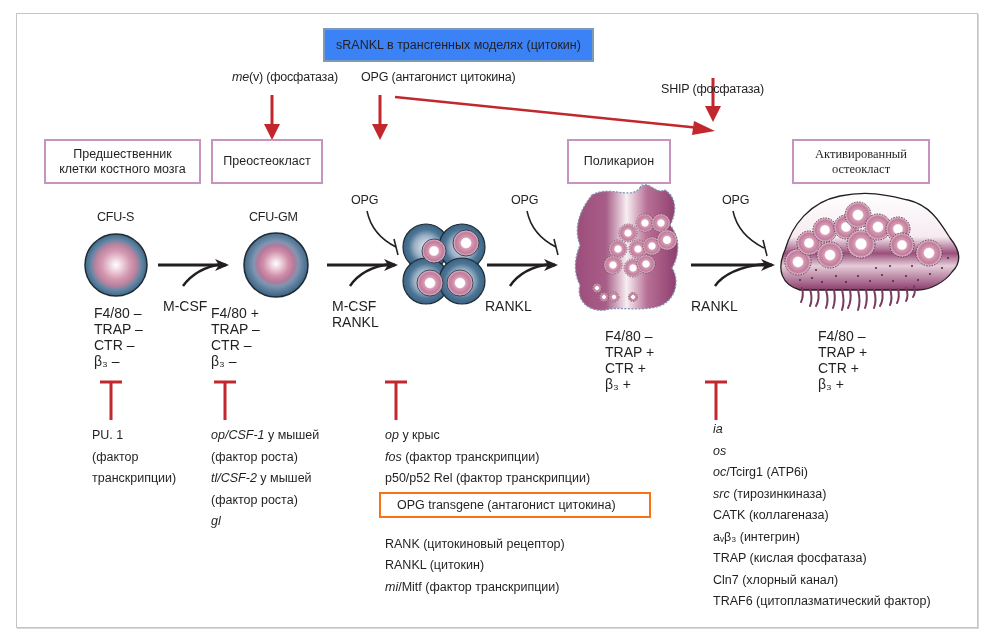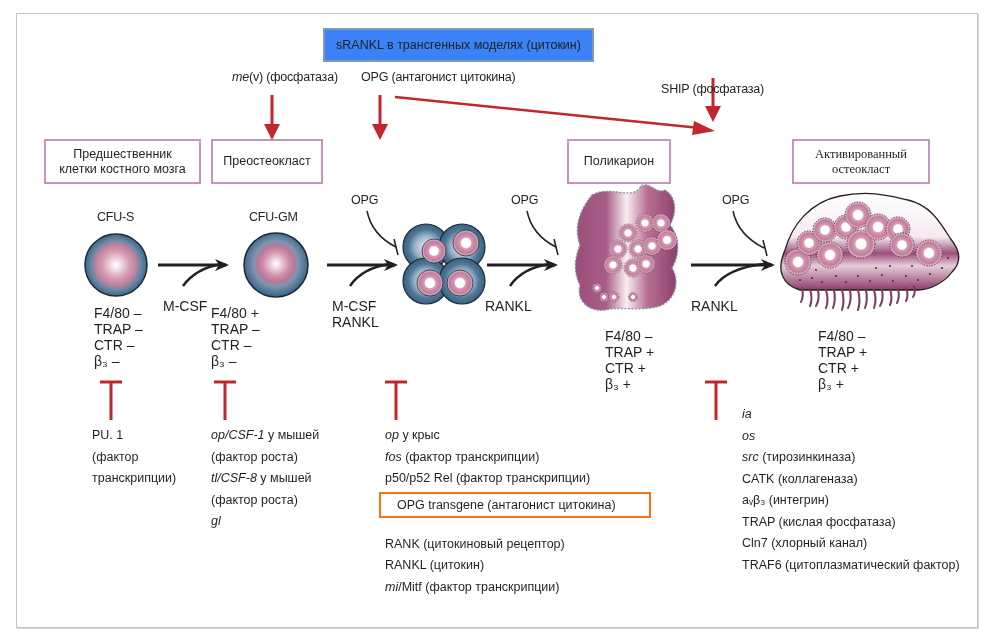--- a/index.html
+++ b/index.html
@@ -275,39 +275,40 @@
 
 <div class="list" style="left:92px;top:425px;">
   <div><i></i><span>PU. 1</span></div>
   <div><i></i><span>(фактор</span></div>
   <div><i></i><span>транскрипции)</span></div>
 </div>
 
 <div class="list" style="left:211px;top:425px;">
   <div><i>op/CSF-1</i><span> у мышей</span></div>
   <div><i></i><span>(фактор роста)</span></div>
-  <div><i>tl/CSF-8</i><span> у мышей</span></div>
+  <div><i>tl/CSF-2</i><span> у мышей</span></div>
   <div><i></i><span>(фактор роста)</span></div>
   <div><i>gl</i><span></span></div>
 </div>
 
 <div class="list" style="left:385px;top:425px;">
   <div><i>op</i><span> у крыс</span></div>
   <div><i>fos</i><span> (фактор транскрипции)</span></div>
   <div><i></i><span>p50/p52 Rel (фактор транскрипции)</span></div>
   <div style="border:2px solid #f97316;margin:2px 0 16px -6px;padding:0 16px;width:236px;line-height:22px;">
     <span>OPG transgene (антагонист цитокина)</span>
   </div>
   <div><i></i><span>RANK (цитокиновый рецептор)</span></div>
   <div><i></i><span>RANKL (цитокин)</span></div>
   <div><i>mi</i><span>/Mitf (фактор транскрипции)</span></div>
 </div>
 
-<div class="list" style="left:713px;top:404px;margin-left:29px;">
+<div class="list" style="left:713px;top:419px;">
   <div><i>ia</i><span></span></div>
   <div><i>os</i><span></span></div>
+  <div><i>oc</i><span>/Tcirg1 (ATP6i)</span></div>
   <div><i>src</i><span> (тирозинкиназа)</span></div>
   <div><i></i><span>CATK (коллагеназа)</span></div>
   <div><i></i><span>aᵥβ₃ (интегрин)</span></div>
   <div><i></i><span>TRAP (кислая фосфатаза)</span></div>
   <div><i></i><span>Cln7 (хлорный канал)</span></div>
   <div><i></i><span>TRAF6 (цитоплазматический фактор)</span></div>
 </div>
 
 </body></html>

